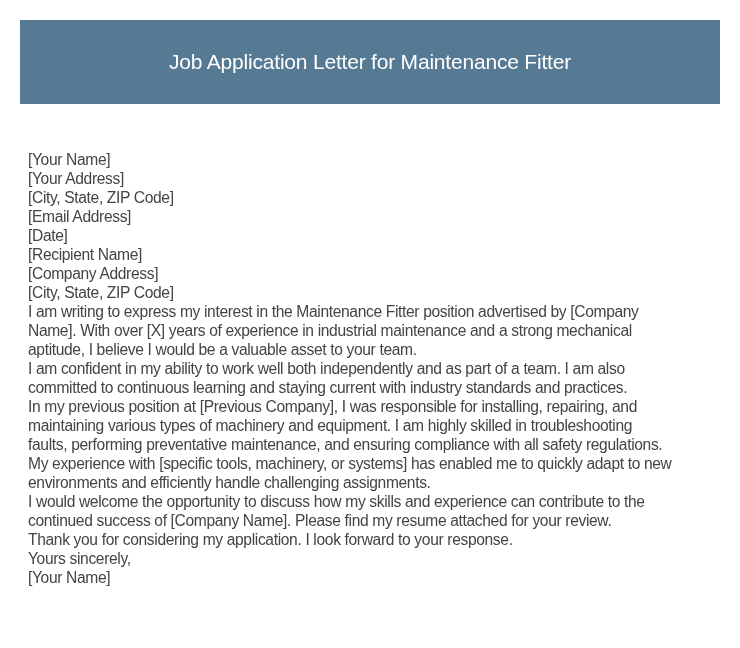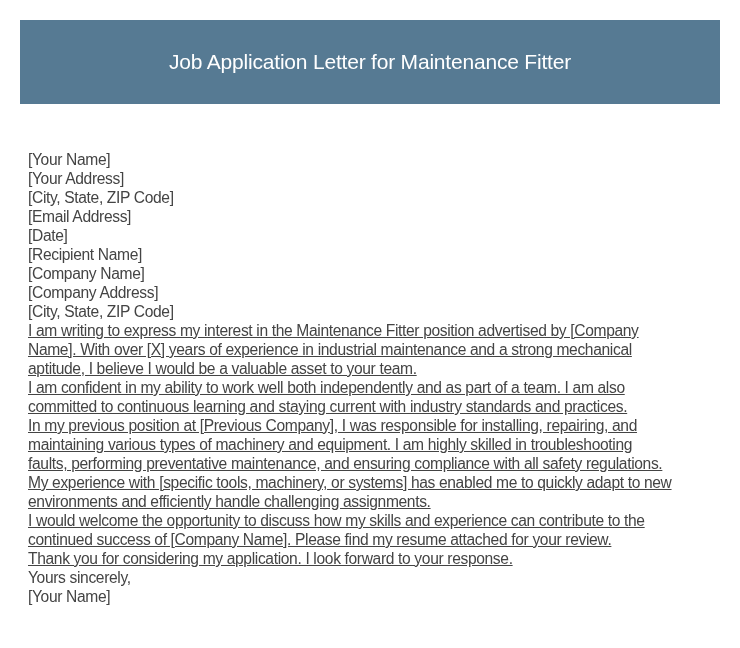--- a/index.html
+++ b/index.html
@@ -43,41 +43,39 @@
       letter-spacing: -0.35px;
       margin-left: 8px;
     }
     .line {
       display: block;
       white-space: nowrap;
     }
     .para {
       display: block;
       margin: 0;
-      text-decoration: underline;
     }
   </style>
 </head>
 <body>
 
 <div class="header">
   <h1 class="header-title">Job Application Letter for Maintenance Fitter</h1>
 </div>
 
 <div class="letter">
   <div>
     <span class="line">[Your Name]</span>
     <span class="line">[Your Address]</span>
     <span class="line">[City, State, ZIP Code]</span>
     <span class="line">[Email Address]</span>
   </div>
   <span class="line">[Date]</span>
   <div>
     <span class="line">[Recipient Name]</span>
-    <span class="line">[Company Name]</span>
     <span class="line">[Company Address]</span>
     <span class="line">[City, State, ZIP Code]</span>
   </div>
 
   <p class="para">
     <span class="line">I am writing to express my interest in the Maintenance Fitter position advertised by [Company</span>
     <span class="line">Name]. With over [X] years of experience in industrial maintenance and a strong mechanical</span>
     <span class="line">aptitude, I believe I would be a valuable asset to your team.</span>
   </p>
 

